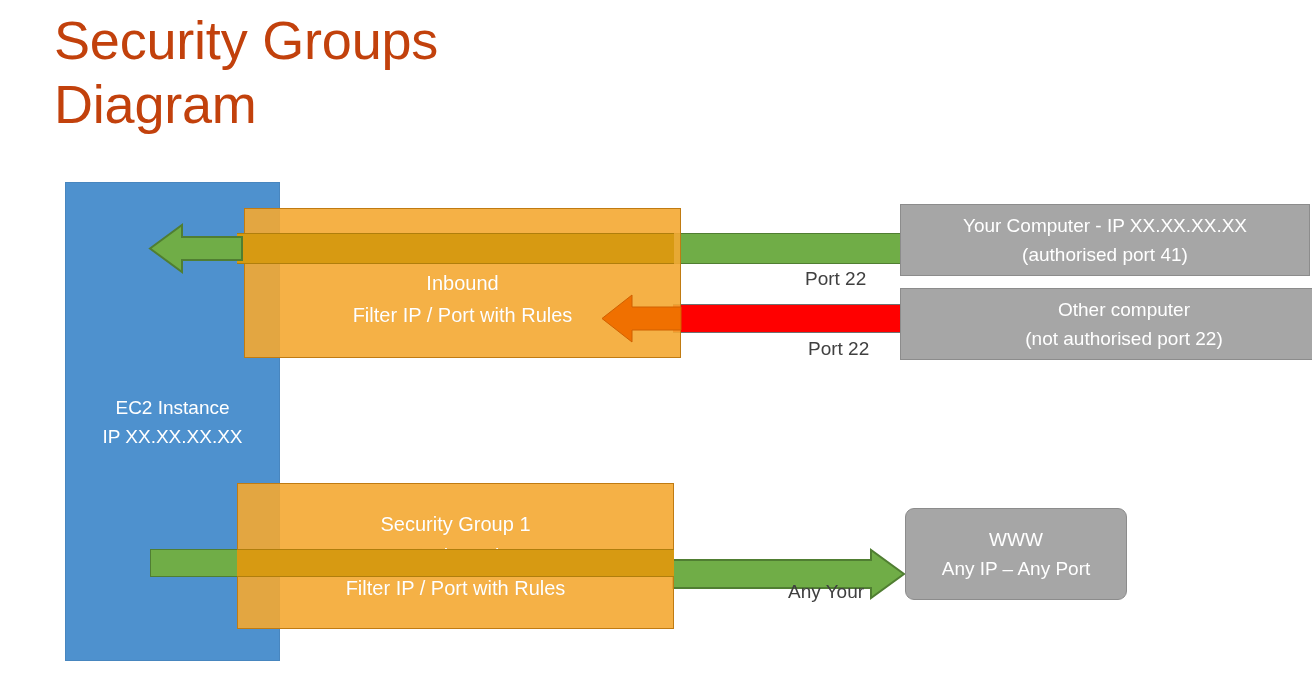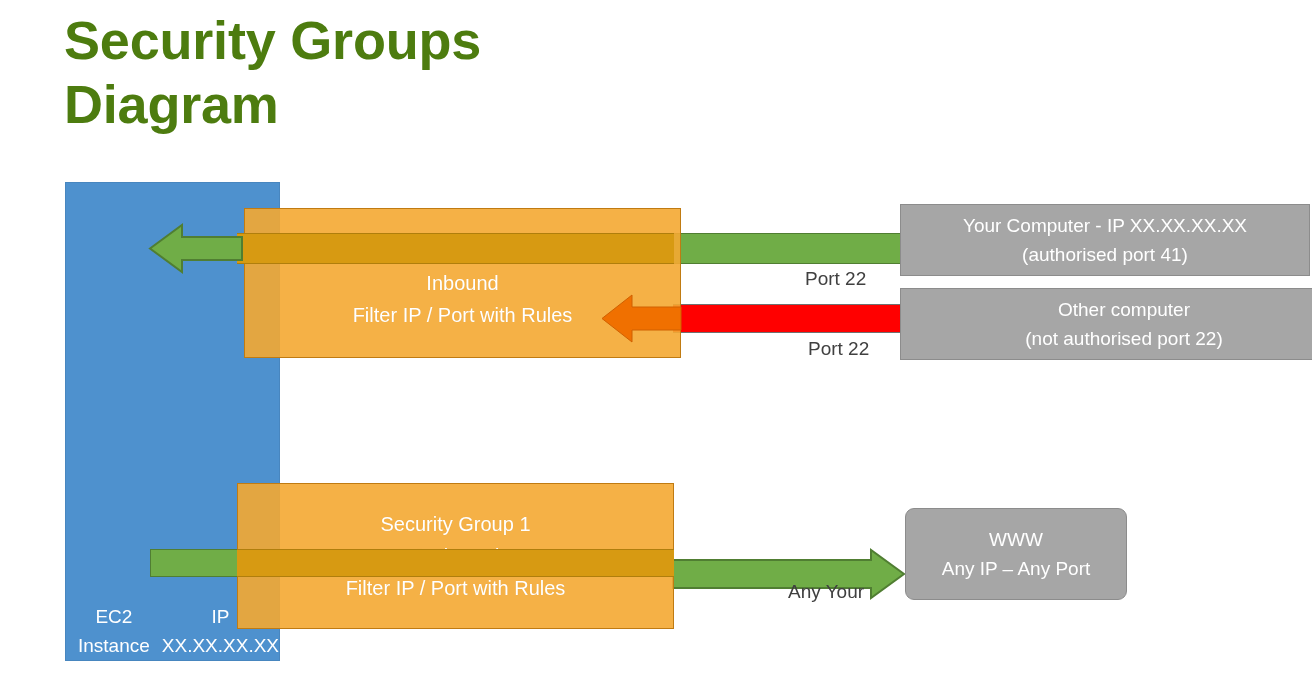--- a/index.html
+++ b/index.html
@@ -15,27 +15,27 @@
     position: relative;
     width: 1312px;
     height: 673px;
     overflow: hidden;
     background: #ffffff;
   }
 
   
   #title {
     position: absolute;
-    left: 64px;
+    left: 54px;
     top: 8px;
     width: 640px;
-    color: #4d7c0f;
+    color: #c2410c;
     font-size: 54px;
     line-height: 64px;
-    font-weight: 700;
+    font-weight: 400;
     letter-spacing: -0.2px;
     white-space: pre-line;
   }
 
   
   .box {
     position: absolute;
     box-sizing: border-box;
     display: flex;
     flex-direction: column;
@@ -57,22 +57,22 @@
     font-size: 19px;
     line-height: 29px;
   }
   #ec2-label {
     position: absolute;
     left: 0;
     top: 0;
     width: 100%;
     height: 100%;
     display: flex;
-    flex-direction: row;
-    align-items: flex-end;
+    flex-direction: column;
+    align-items: flex-start;
     justify-content: center;
     z-index: 6;
     pointer-events: none;
   }
 
   
   .sg-box {
     background: rgba(244, 169, 50, 0.90);
     border: 1px solid #C07B12;
     font-size: 20px;

